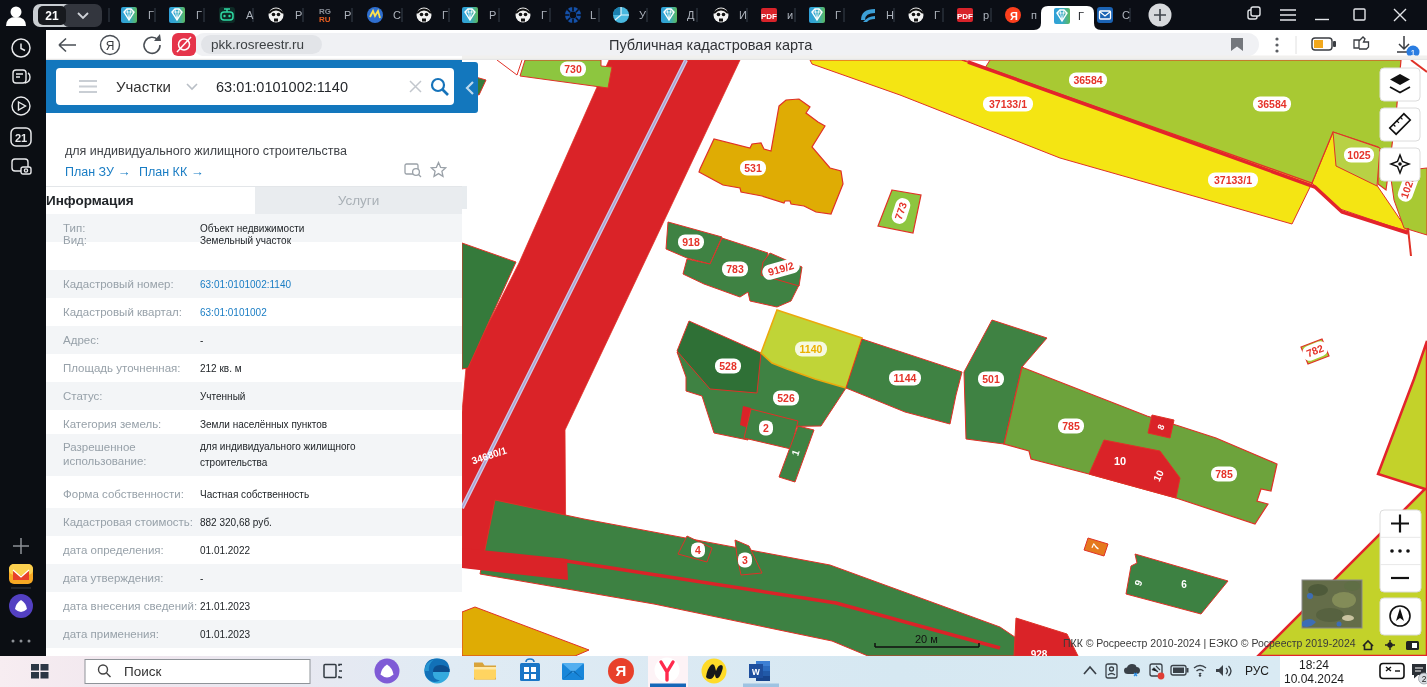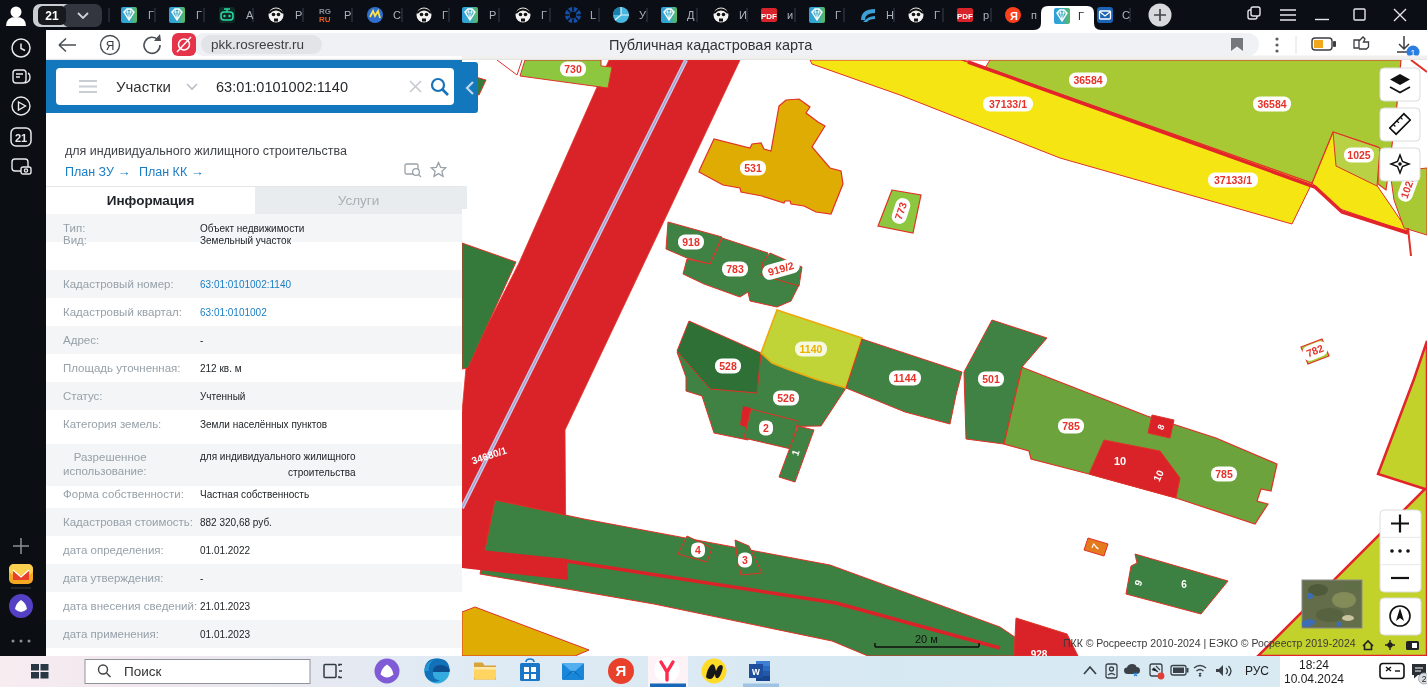--- a/index.html
+++ b/index.html
@@ -295,21 +295,21 @@
         <circle cx="12" cy="9" r="3.4" fill="#fff" stroke="#9aa1a8" stroke-width="1.3"></circle>
         <path d="M14.5,11.5 L17,14" stroke="#9aa1a8" stroke-width="1.3"></path>
       </svg>
     <svg class="abs" style="left:384px;top:48px" width="17" height="17">
         <path d="M8.5,1.5 L10.6,6.3 L15.8,6.8 L11.9,10.2 L13,15.3 L8.5,12.6 L4,15.3 L5.1,10.2 L1.2,6.8 L6.4,6.3 Z" fill="none" stroke="#9aa1a8" stroke-width="1.3"></path>
       </svg>
   </div>
 
   <div class="abs" style="left:0;top:126px;width:416px;height:28px;background:#fff;border-top:1px solid #e3e6e9;box-sizing:border-box;">
     <div class="abs" style="left:209px;top:0;width:207px;height:28px;background:#e9ecef;"></div>
-    <div class="abs" style="left:0;top:0;width:209px;height:28px;text-align:center;line-height:28px;font-size:13.5px;font-weight:bold;color:#212529;">Информация</div>
+    <div class="abs" style="left:0;top:0;width:209px;height:28px;text-align:left;line-height:28px;font-size:13.5px;font-weight:bold;color:#212529;">Информация</div>
     <div class="abs" style="left:209px;top:0;width:207px;height:28px;text-align:center;line-height:28px;font-size:13.5px;color:#a9b0b6;">Услуги</div>
   </div>
 
   <div class="abs" id="tbl" style="left:0;top:154px;width:416px;height:442px;background:#fff;font-size:14px;color:#212529;">
 
     <div class="row g" style="top:0">
         <span class="lb">Тип:</span>
         <span class="vl">Объект недвижимости</span>
       </div>
 
@@ -341,21 +341,21 @@
     <div class="row g" style="top:168px">
         <span class="lb">Статус:</span>
         <span class="vl">Учтенный</span>
       </div>
 
     <div class="row" style="top:196px">
         <span class="lb">Категория земель:</span>
         <span class="vl">Земли населённых пунктов</span>
       </div>
 
-    <div class="row g" style="top:230px;height:42px;text-align:right;">
+    <div class="row g" style="top:220px;height:42px;">
       <span class="lb" style="top:6px;line-height:14px;">Разрешенное<br>использование:</span>
       <span class="vl" style="top:5px;line-height:16px;">для индивидуального жилищного<br>строительства</span>
     </div>
 
     <div class="row" style="top:266px">
         <span class="lb">Форма собственности:</span>
         <span class="vl">Частная собственность</span>
       </div>
 
     <div class="row g" style="top:294px">

